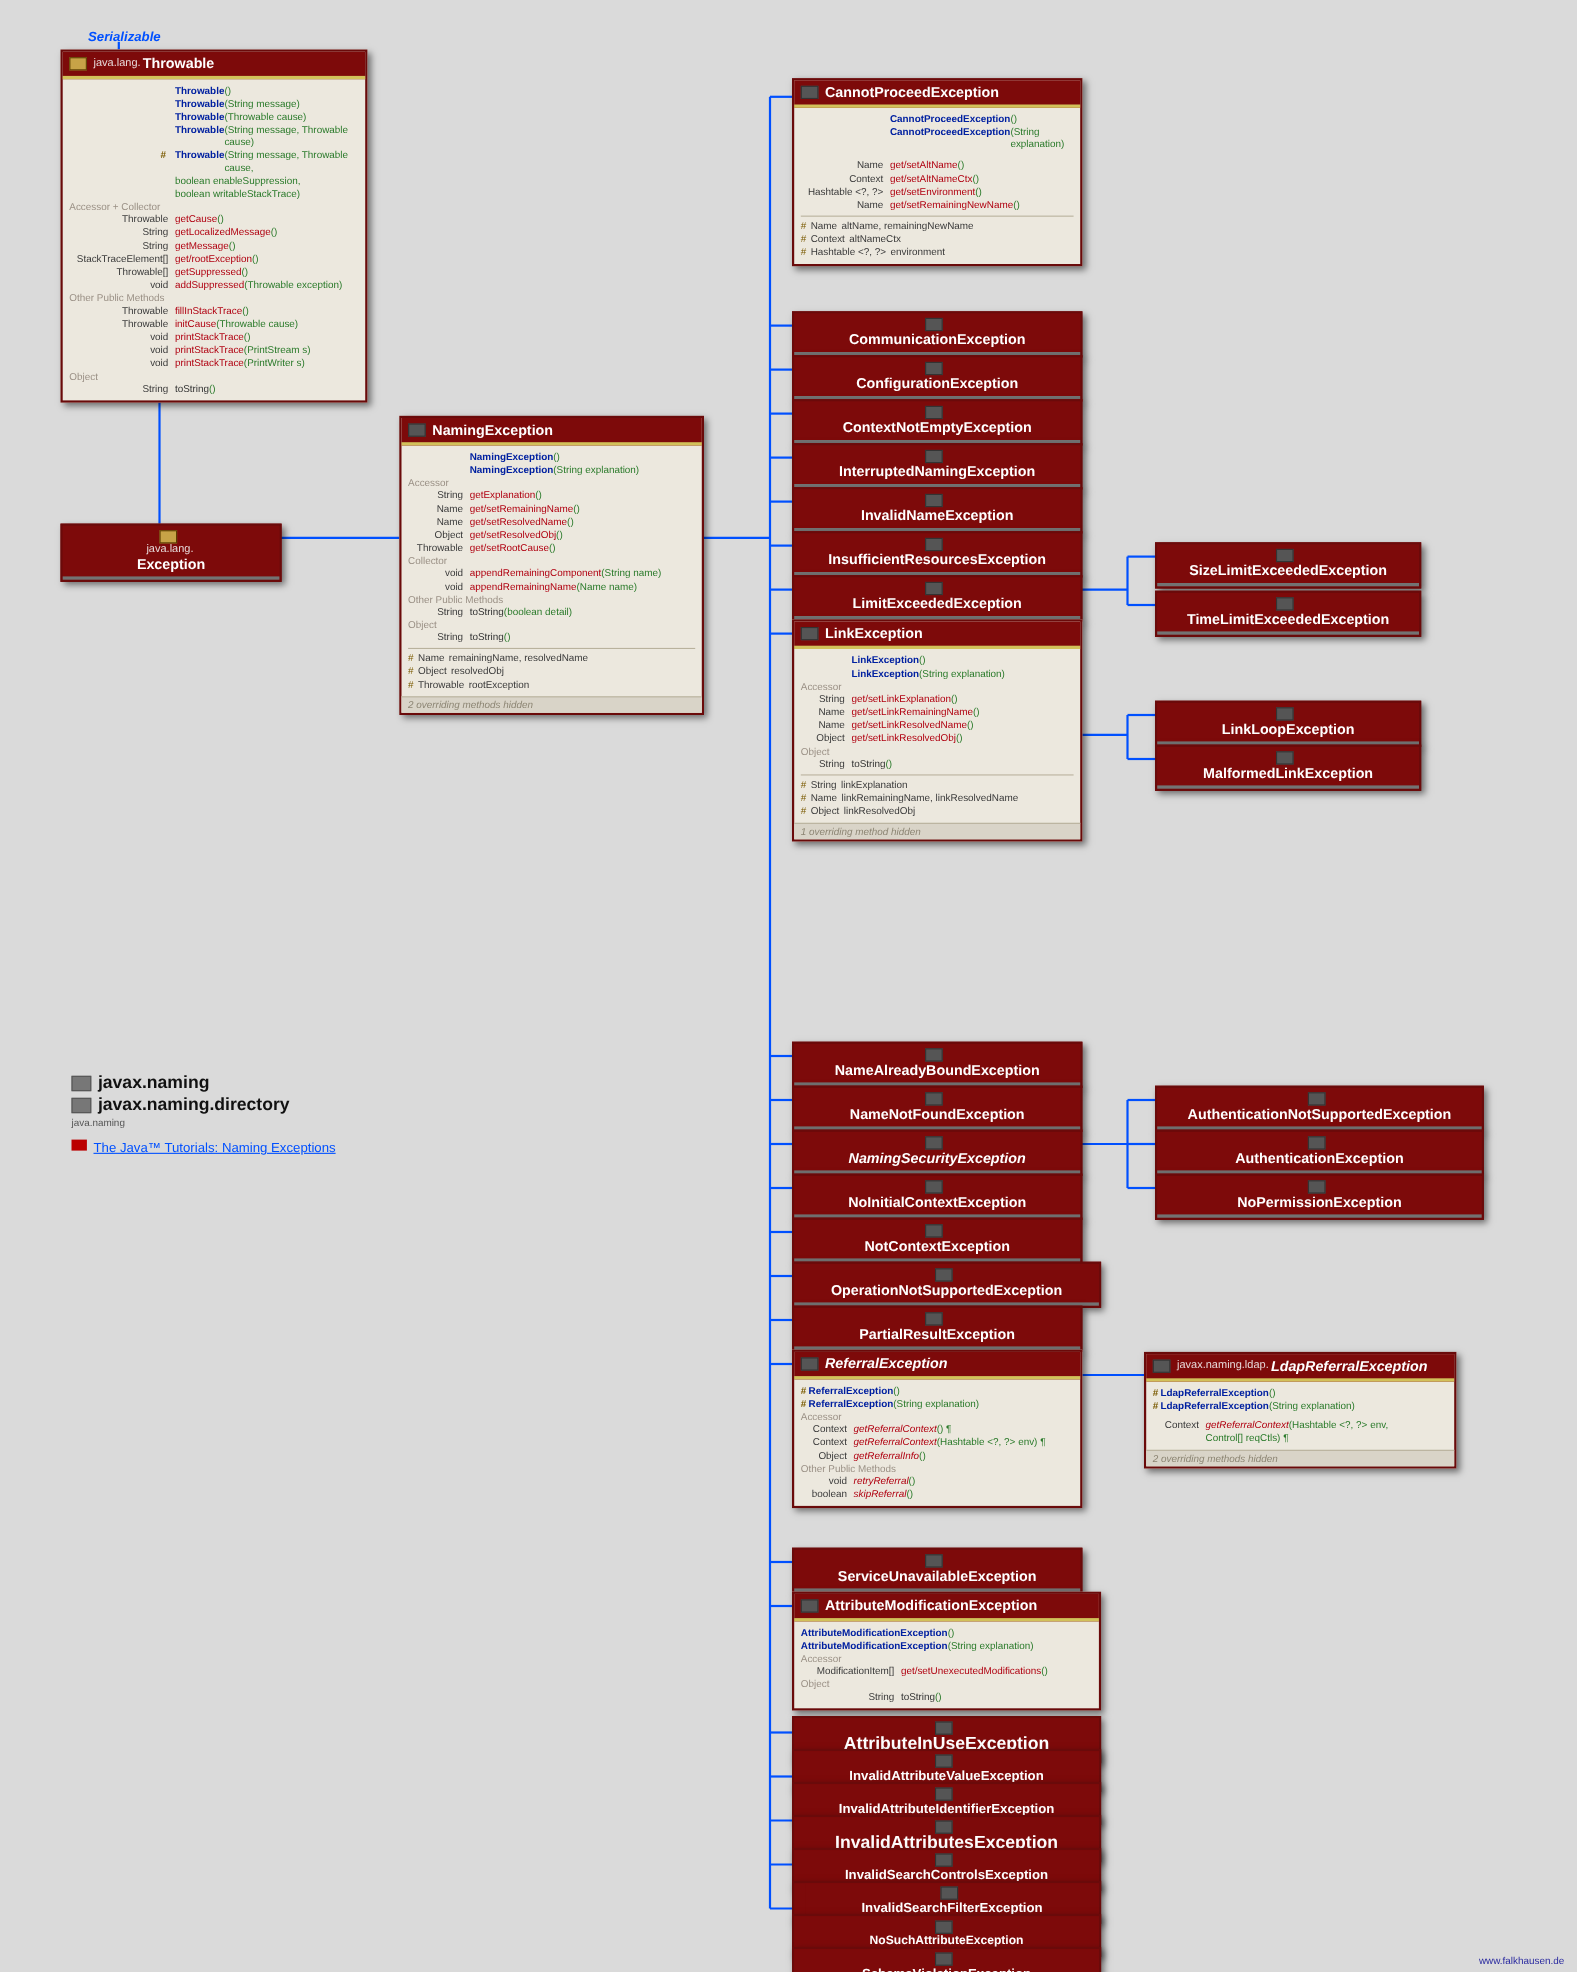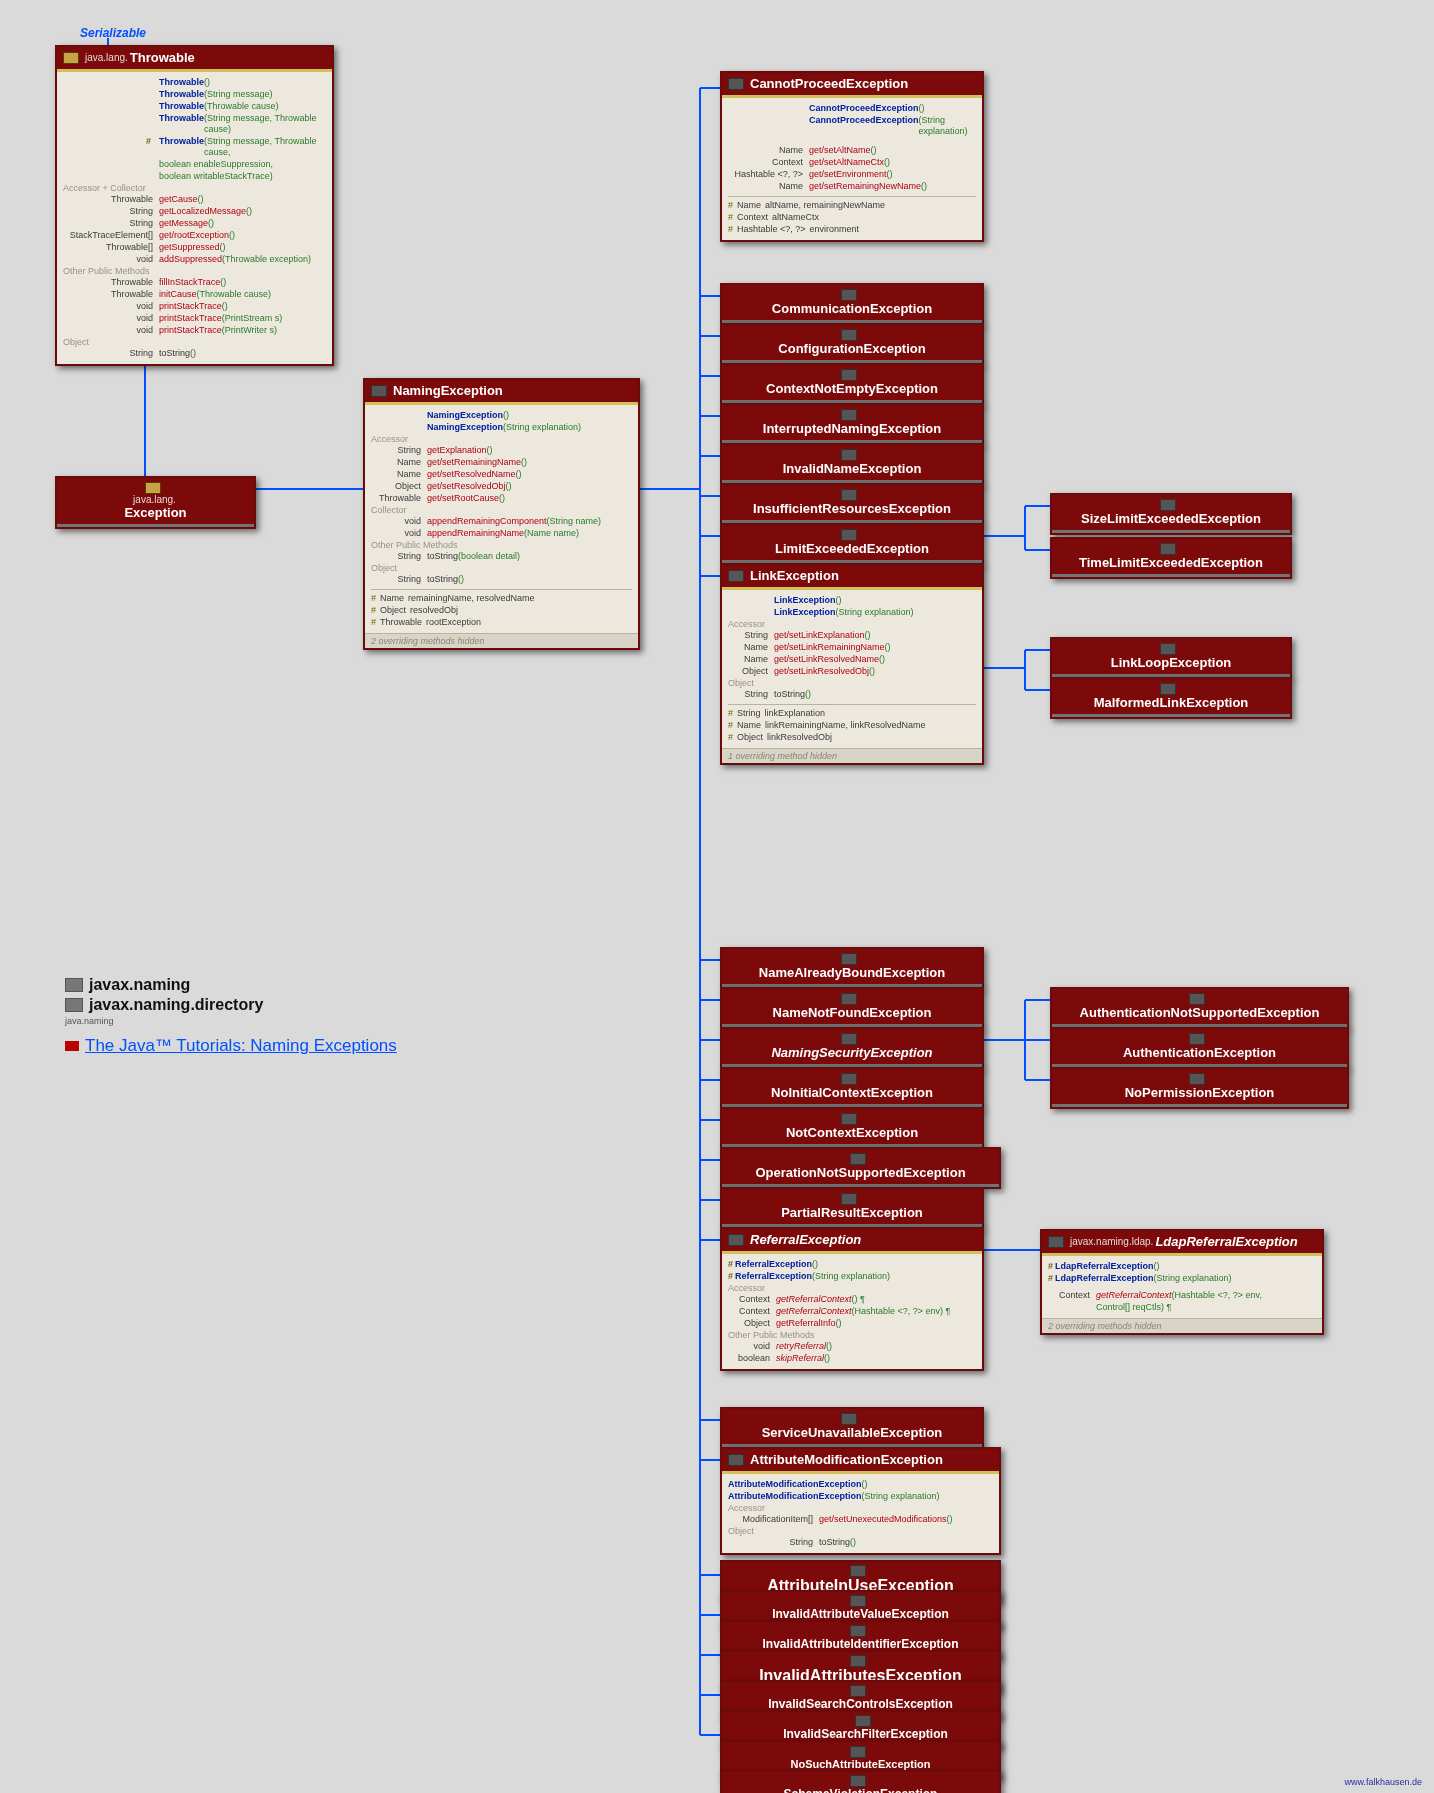--- a/index.html
+++ b/index.html
@@ -44,24 +44,23 @@
     color: #111;
   }
   .legend-sub {
     font-size: 9px;
     color: #555;
     margin-top: 0;
     margin-bottom: 10px;
   }
   .legend-link {
     display: flex;
-    align-items: center;
     color: #0050ff;
     text-decoration: underline;
-    font-size: 17px;
+    font-size: 12px;
   }
   .legend-link .tut-icon {
     width: 14px; height: 10px;
     background: #b00;
     margin-right: 6px;
   }
   .classbox {
     position: absolute;
     border: 2px solid #6a0a0a;
     background: #ece8de;
@@ -678,21 +677,21 @@
           <span class="m-name" style="font-style:italic">getReferralContext</span>
           <span class="m-args">() ¶</span>
         </div>
     <div class="m-row">
           <span class="m-type" style="width:42px">Context</span>
           <span class="m-name" style="font-style:italic">getReferralContext</span>
           <span class="m-args">(Hashtable &lt;?, ?&gt; env) ¶</span>
         </div>
     <div class="m-row">
           <span class="m-type" style="width:42px">Object</span>
-          <span class="m-name" style="">getReferralInfo</span>
+          <span class="m-name" style="font-style:italic">getReferralInfo</span>
           <span class="m-args">()</span>
         </div>
     <div class="section-label">Other Public Methods</div>
     <div class="m-row">
           <span class="m-type" style="width:42px">void</span>
           <span class="m-name" style="font-style:italic">retryReferral</span>
           <span class="m-args">()</span>
         </div>
     <div class="m-row">
           <span class="m-type" style="width:42px">boolean</span>

